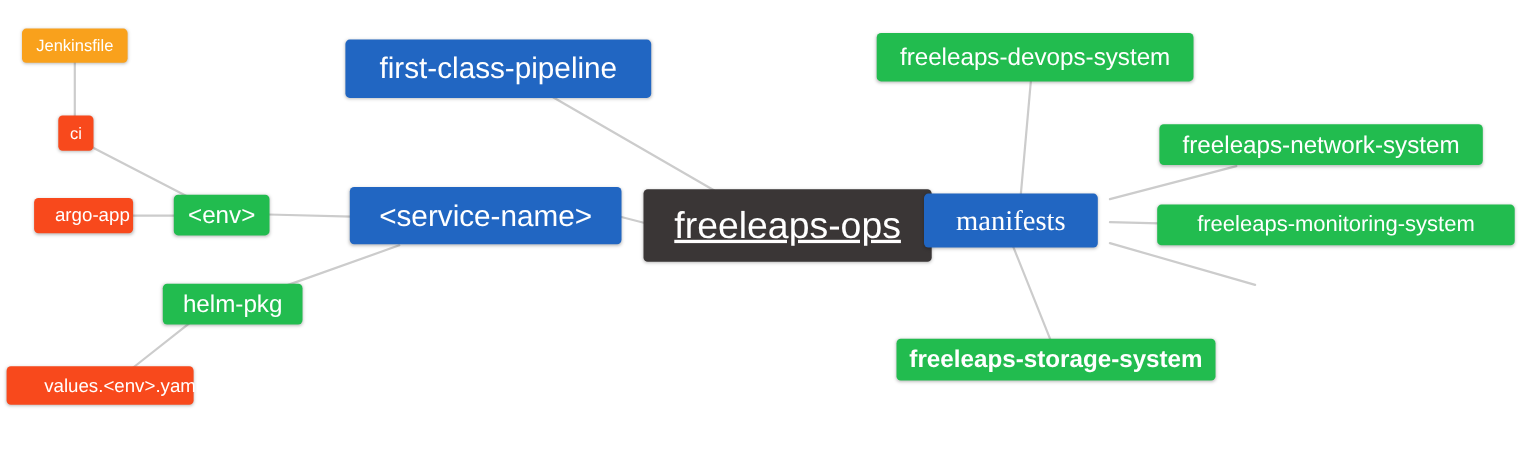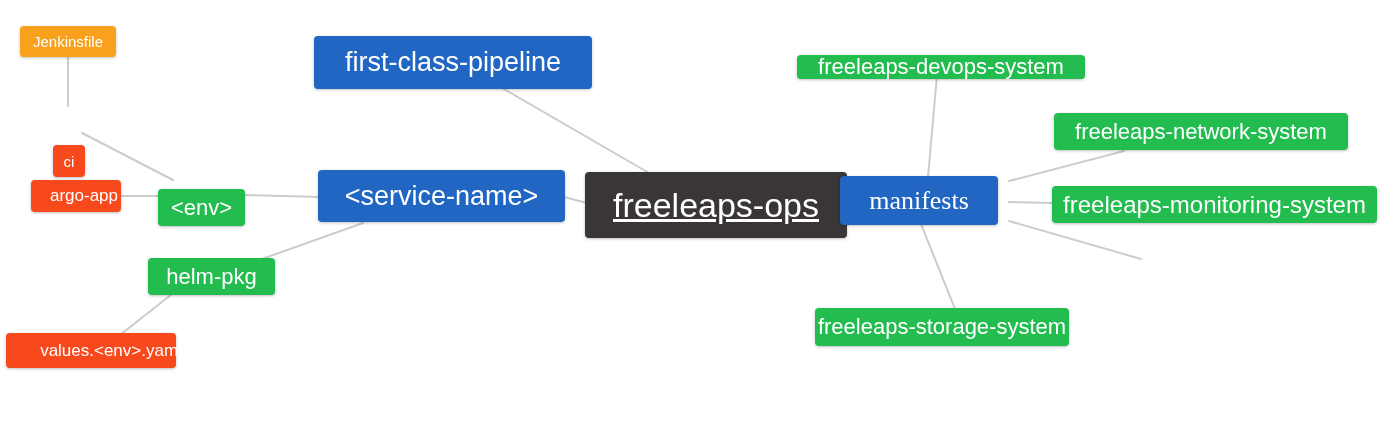--- a/index.html
+++ b/index.html
@@ -70,40 +70,40 @@
     <line x1="845" y1="204" x2="854" y2="200"></line>
     <line x1="928" y1="177" x2="938" y2="64"></line>
     <line x1="1009" y1="181" x2="1124" y2="151"></line>
     <line x1="1009" y1="202" x2="1054" y2="203"></line>
     <line x1="1009" y1="221" x2="1141" y2="259"></line>
     <line x1="921" y1="224" x2="955" y2="309"></line>
   </svg>
 
   <div class="node orange" style="left:20px;  top:26px;  width:96px; height:31px; font-size:15px;">Jenkinsfile</div>
 
-  <div class="node red" style="left:53px;  top:105px; width:32px;  height:32px; font-size:15px;margin-top:40px;">ci</div>
+  <div class="node red" style="left:53px;  top:105px; width:32px;  height:32px; font-size:15px;">ci</div>
 
   <div class="node red" style="left:31px;  top:180px; width:90px;  height:32px; font-size:17px;padding-left:16px;">argo-app</div>
 
-  <div class="node green" style="left:158px; top:177px; width:87px;  height:37px; font-size:22px;margin-top:12px;">&lt;env&gt;</div>
+  <div class="node green" style="left:158px; top:177px; width:87px;  height:37px; font-size:22px;">&lt;env&gt;</div>
 
   <div class="node green" style="left:148px; top:258px; width:127px; height:37px; font-size:22px;">helm-pkg</div>
 
   <div class="node red" style="left:6px;   top:333px; width:170px; height:35px; font-size:17px;padding-left:40px;">values.&lt;env&gt;.yaml</div>
 
   <div class="node blue" style="left:314px; top:36px;  width:278px; height:53px; font-size:27px;">first-class-pipeline</div>
 
   <div class="node blue" style="left:318px; top:170px; width:247px; height:52px; font-size:27px;">&lt;service-name&gt;</div>
 
   <div class="node dark" style="left:585px; top:172px; width:262px; height:66px; font-size:34px;text-decoration:underline;">freeleaps-ops</div>
 
   <div class="node blue" style="left:840px; top:176px; width:158px; height:49px; font-size:26px;font-family:Liberation Serif, serif;">manifests</div>
 
-  <div class="node green" style="left:797px; top:30px;  width:288px; height:24px; font-size:22px;margin-top:25px;">freeleaps-devops-system</div>
+  <div class="node green" style="left:797px; top:30px;  width:288px; height:44px; font-size:22px;">freeleaps-devops-system</div>
 
   <div class="node green" style="left:1054px;top:113px; width:294px; height:37px; font-size:22px;">freeleaps-network-system</div>
 
-  <div class="node green" style="left:1052px;top:186px; width:325px; height:37px; font-size:24px;">freeleaps-monitoring-system</div>
+  <div class="node green" style="left:1052px;top:186px; width:325px; height:37px; font-size:20px;">freeleaps-monitoring-system</div>
 
 
-  <div class="node green" style="left:815px; top:308px; width:254px; height:38px; font-size:22px;">freeleaps-storage-system</div>
+  <div class="node green" style="left:815px; top:308px; width:290px; height:38px; font-size:22px;font-weight:bold;">freeleaps-storage-system</div>
 
 </div>
 
 </body></html>

